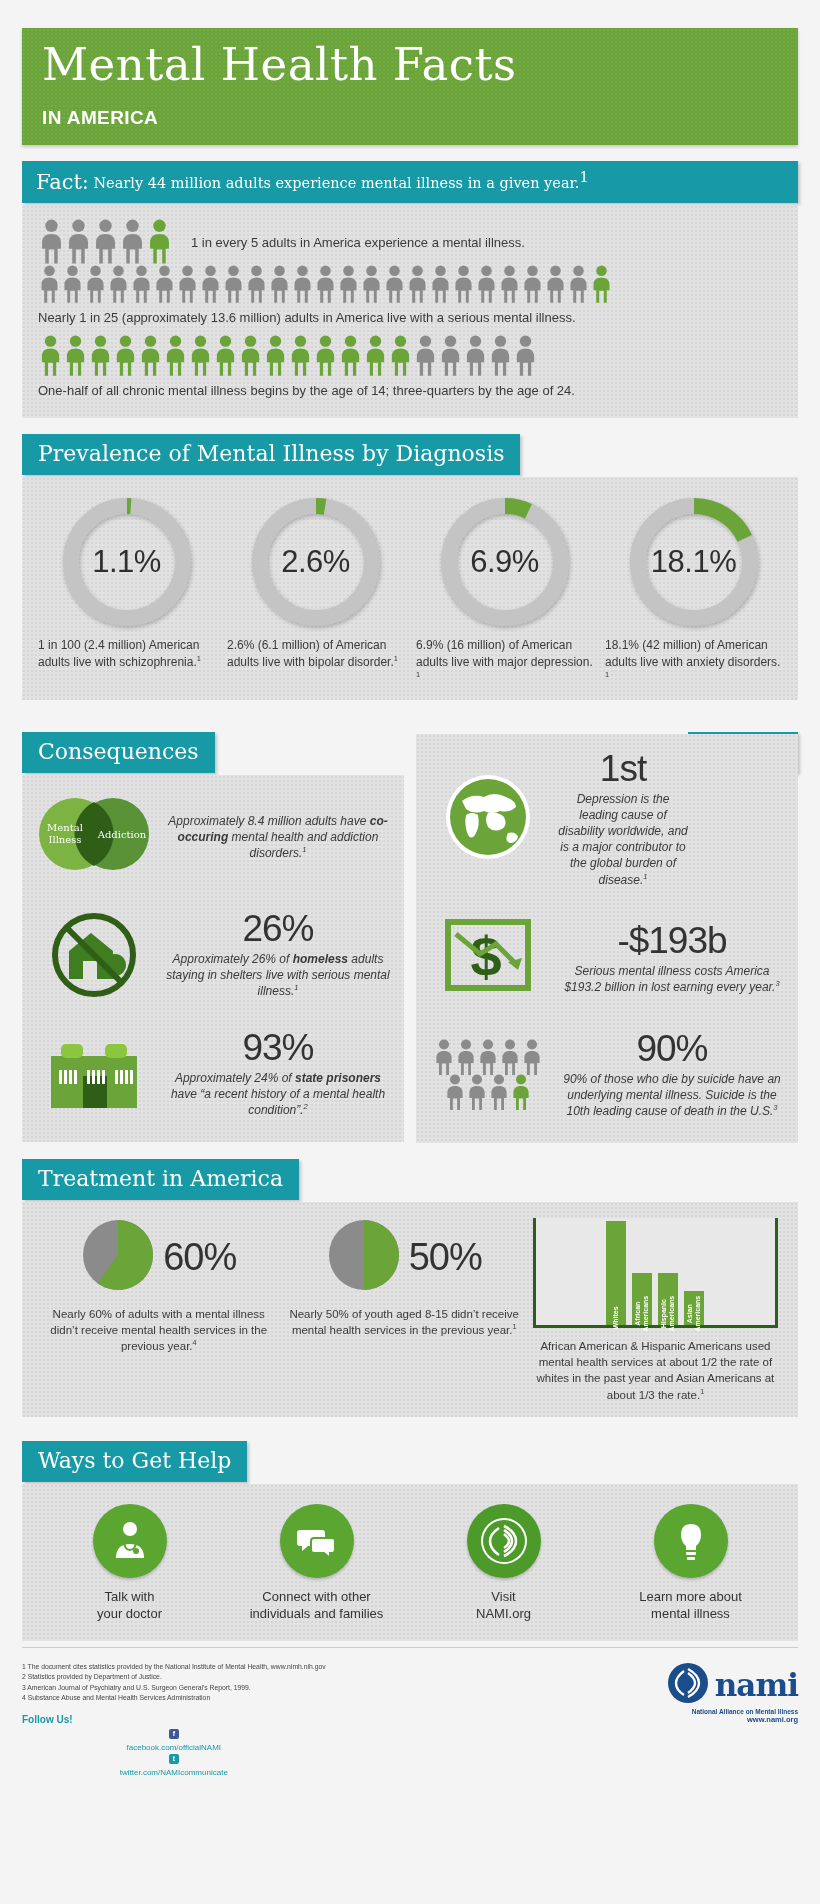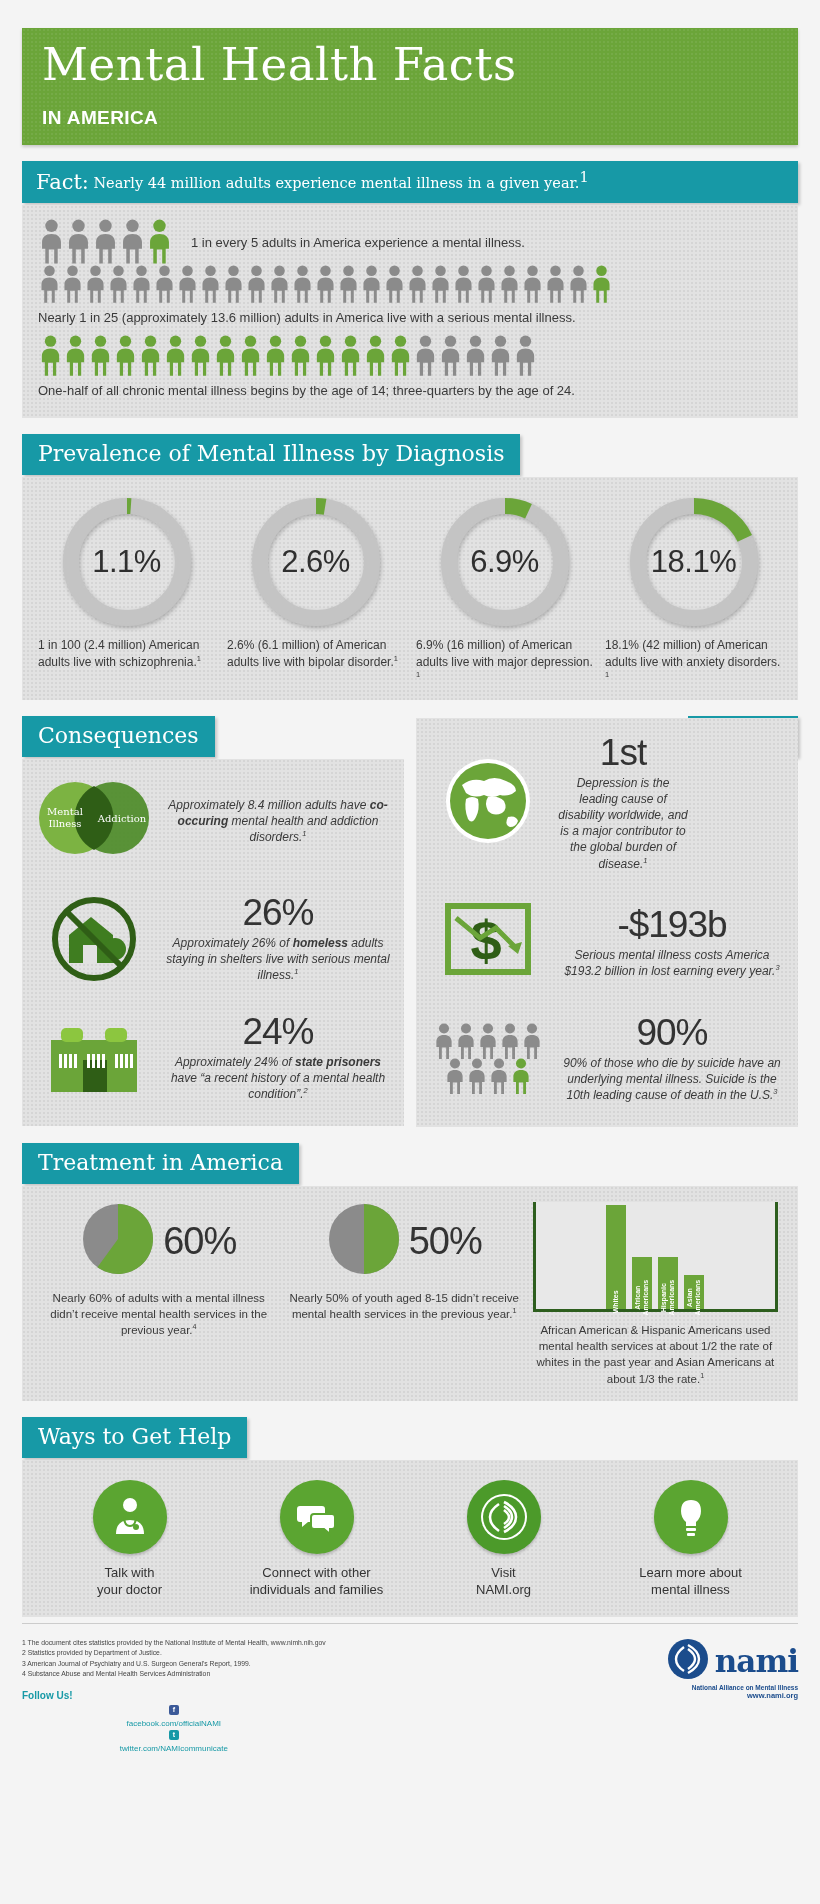--- a/index.html
+++ b/index.html
@@ -105,21 +105,21 @@
   }
   .donutbox { position: relative; width: 134px; height: 134px; margin: 0 auto; }
   .donutbox svg { display: block; filter: drop-shadow(1px 2px 2px rgba(0,0,0,.22)); }
   .donutval {
     position: absolute; inset: 0;
     display: flex; align-items: center; justify-content: center;
     font-size: 31px; color: #2f2f2f; letter-spacing: -.5px;
   }
 
   
-  .twocol { display: flex; gap: 12px; margin-top: 16px; }
+  .twocol { display: flex; gap: 12px; margin-top: 32px; }
   .col { flex: 1; }
   .colpanel { padding: 16px 12px 20px 12px; margin-top: 2px; }
   .item { display: flex; align-items: center; gap: 10px; margin-bottom: 26px; }
   .item:last-child { margin-bottom: 4px; }
   .item .art { width: 120px; flex: 0 0 120px; text-align: center; }
   .item .txt { flex: 1; text-align: center; }
   .bignum {
     font-size: 37px; color: #333; letter-spacing: -1px; line-height: 1.05;
   }
   .itemcap { font-size: 12px; line-height: 1.35; color: #3a3a3a; margin-top: 2px; font-style: italic; }
@@ -510,21 +510,21 @@
                 <rect x="58" y="38" width="3" height="14"></rect>
                   <rect x="63" y="38" width="3" height="14"></rect>
                 <rect x="76" y="38" width="3" height="14"></rect>
                   <rect x="81" y="38" width="3" height="14"></rect>
                 <rect x="86" y="38" width="3" height="14"></rect>
                   <rect x="91" y="38" width="3" height="14"></rect>
               </g>
             </svg>
           </div>
           <div class="txt">
-            <div class="bignum">24%</div>
+            <div class="bignum">93%</div>
             <div class="itemcap"><span>Approximately 24% of </span><b>state prisoners</b><span> have “a recent history of a mental health condition”.</span><span class="sup">2</span></div>
           </div>
         </div>
 
       </div>
     </div>
 
     <div class="col right">
       <div class="barhead-right">
         <div class="sectionbar" style="display:inline-block">Impact</div>
@@ -677,21 +677,21 @@
                 </span>
               </div>
             </div>
           <div class="treatcap"><span>African American &amp; Hispanic Americans used mental health services at about 1/2 the rate of whites in the past year and Asian Americans at about 1/3 the rate.</span><span class="sup">1</span></div>
         </div>
 
       </div>
     </div>
   </div>
 
-  <div style="margin-top:16px">
+  <div style="margin-top:24px">
     <div class="sectionbar" style="display:inline-block">Ways to Get Help</div>
     <div class="panel helppanel">
       <div class="helprow">
 
         <div class="helpcell">
           <div class="circleicon">
             <svg width="46" height="46" viewBox="0 0 46 46" fill="#fff">
               <circle cx="23" cy="11" r="7"></circle>
               <path d="M9,40 q0,-14 14,-14 q14,0 14,14 Z"></path>
               <path d="M17,22 q0,10 6,10 q6,0 6,-10" fill="none" stroke="#5ba531" stroke-width="2"></path>

